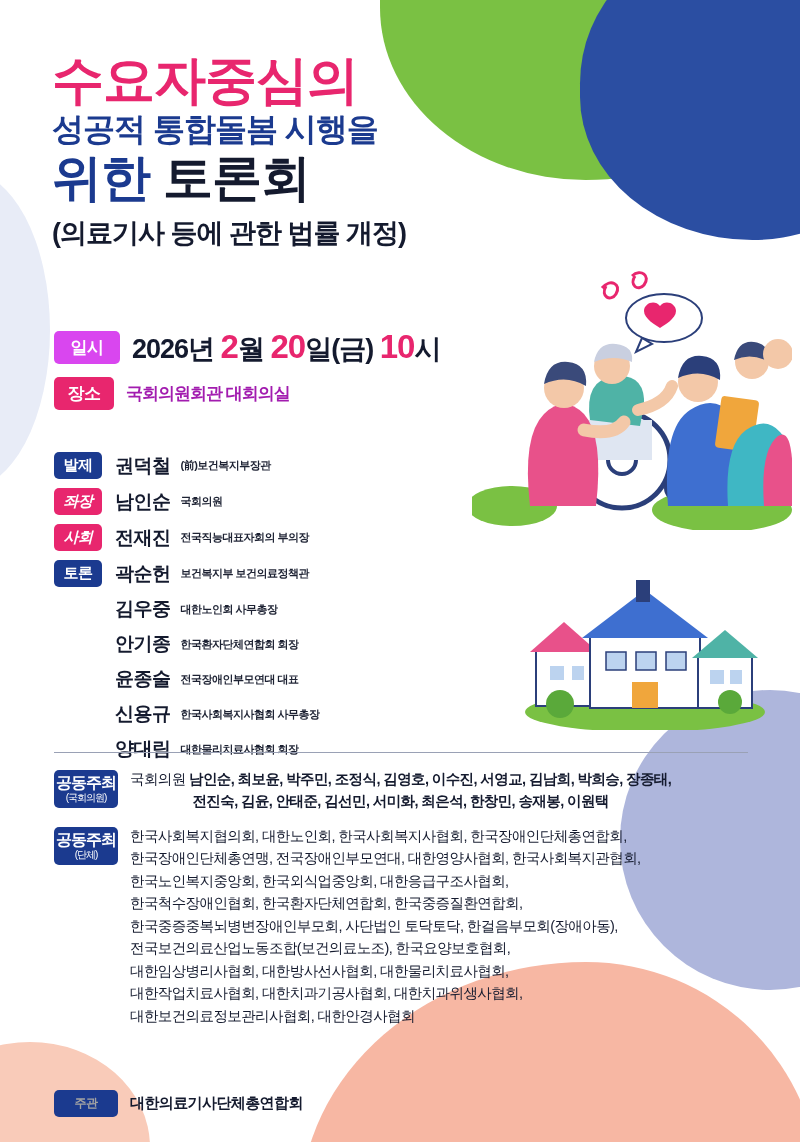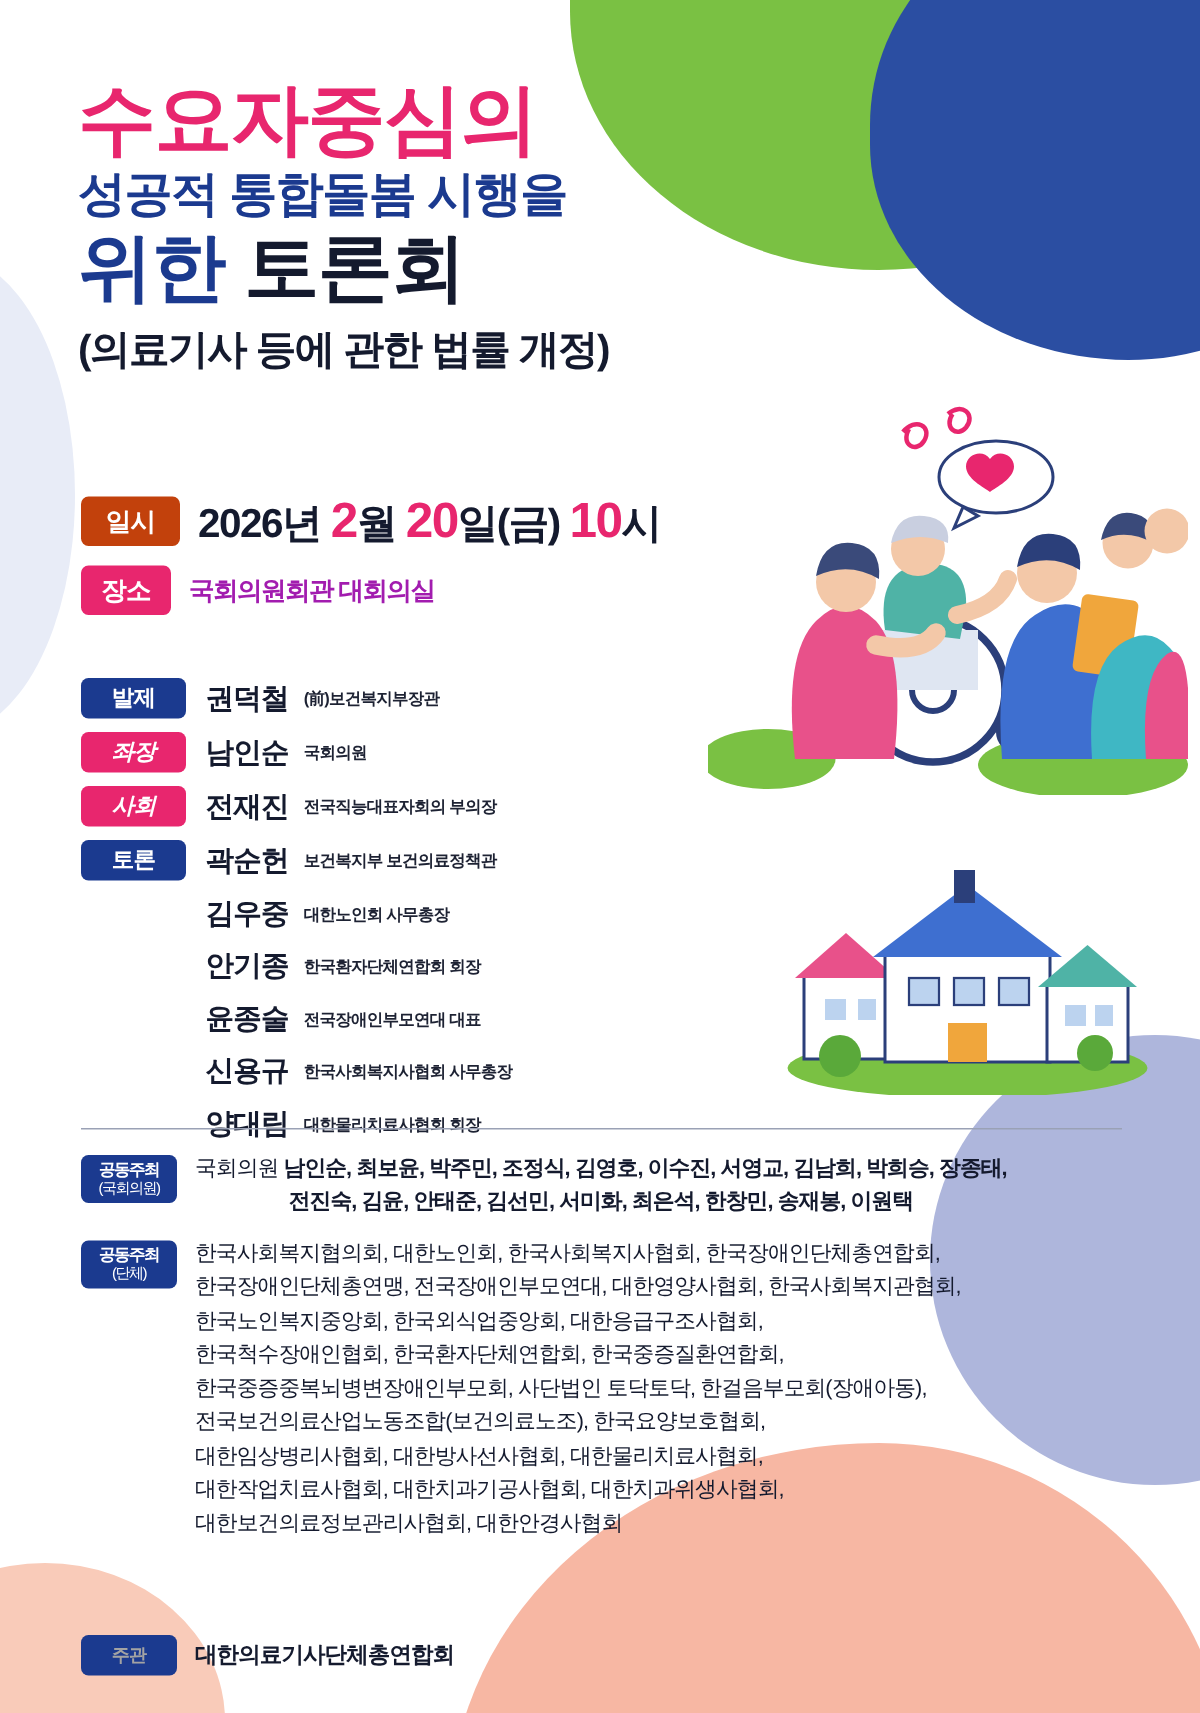--- a/index.html
+++ b/index.html
@@ -128,21 +128,21 @@
   }
   .tag {
     display: inline-block;
     color: #ffffff;
     font-weight: bold;
     border-radius: 5px;
     text-align: center;
     letter-spacing: -0.5px;
   }
   .tag-blue {
-    background: #c2410c;
+    background: #d946ef;
     font-size: 17px;
     padding: 5px 11px;
     min-width: 44px;
   }
   .tag-pink {
     background: #e8266e;
     font-size: 17px;
     padding: 5px 8px;
     min-width: 44px;
   }
@@ -173,21 +173,21 @@
     top: 452px;
     left: 54px;
     width: 470px;
   }
   .sp-row {
     display: flex;
     align-items: center;
     margin-bottom: 9px;
   }
   .sp-tag {
-    width: 70px;
+    width: 48px;
     text-align: center;
     color: #ffffff;
     font-weight: bold;
     font-size: 15px;
     border-radius: 5px;
     padding: 4px 0;
     letter-spacing: -0.5px;
     flex: 0 0 auto;
   }
   .sp-tag.t-blue { background: #1b3a8f; }
@@ -236,21 +236,21 @@
     width: 60px;
     background: #1b3a8f;
     color: #ffffff;
     border-radius: 5px;
     text-align: center;
     padding: 4px 2px;
     line-height: 1.15;
     letter-spacing: -1px;
     margin-top: 2px;
   }
-  .org-tag .l1 { font-size: 11px; font-weight: bold; display: block; font-family: Liberation Serif, serif; }
+  .org-tag .l1 { font-size: 16px; font-weight: bold; display: block; font-family: Liberation Serif, serif; }
   .org-tag .l2 { font-size: 10px; display: block; }
   .org-body {
     margin-left: 12px;
     font-size: 14.5px;
     color: #141a2e;
     line-height: 1.55;
     letter-spacing: -0.6px;
   }
   .org-body .bold { font-weight: bold; }
   .org-body .lead { font-weight: normal; }

